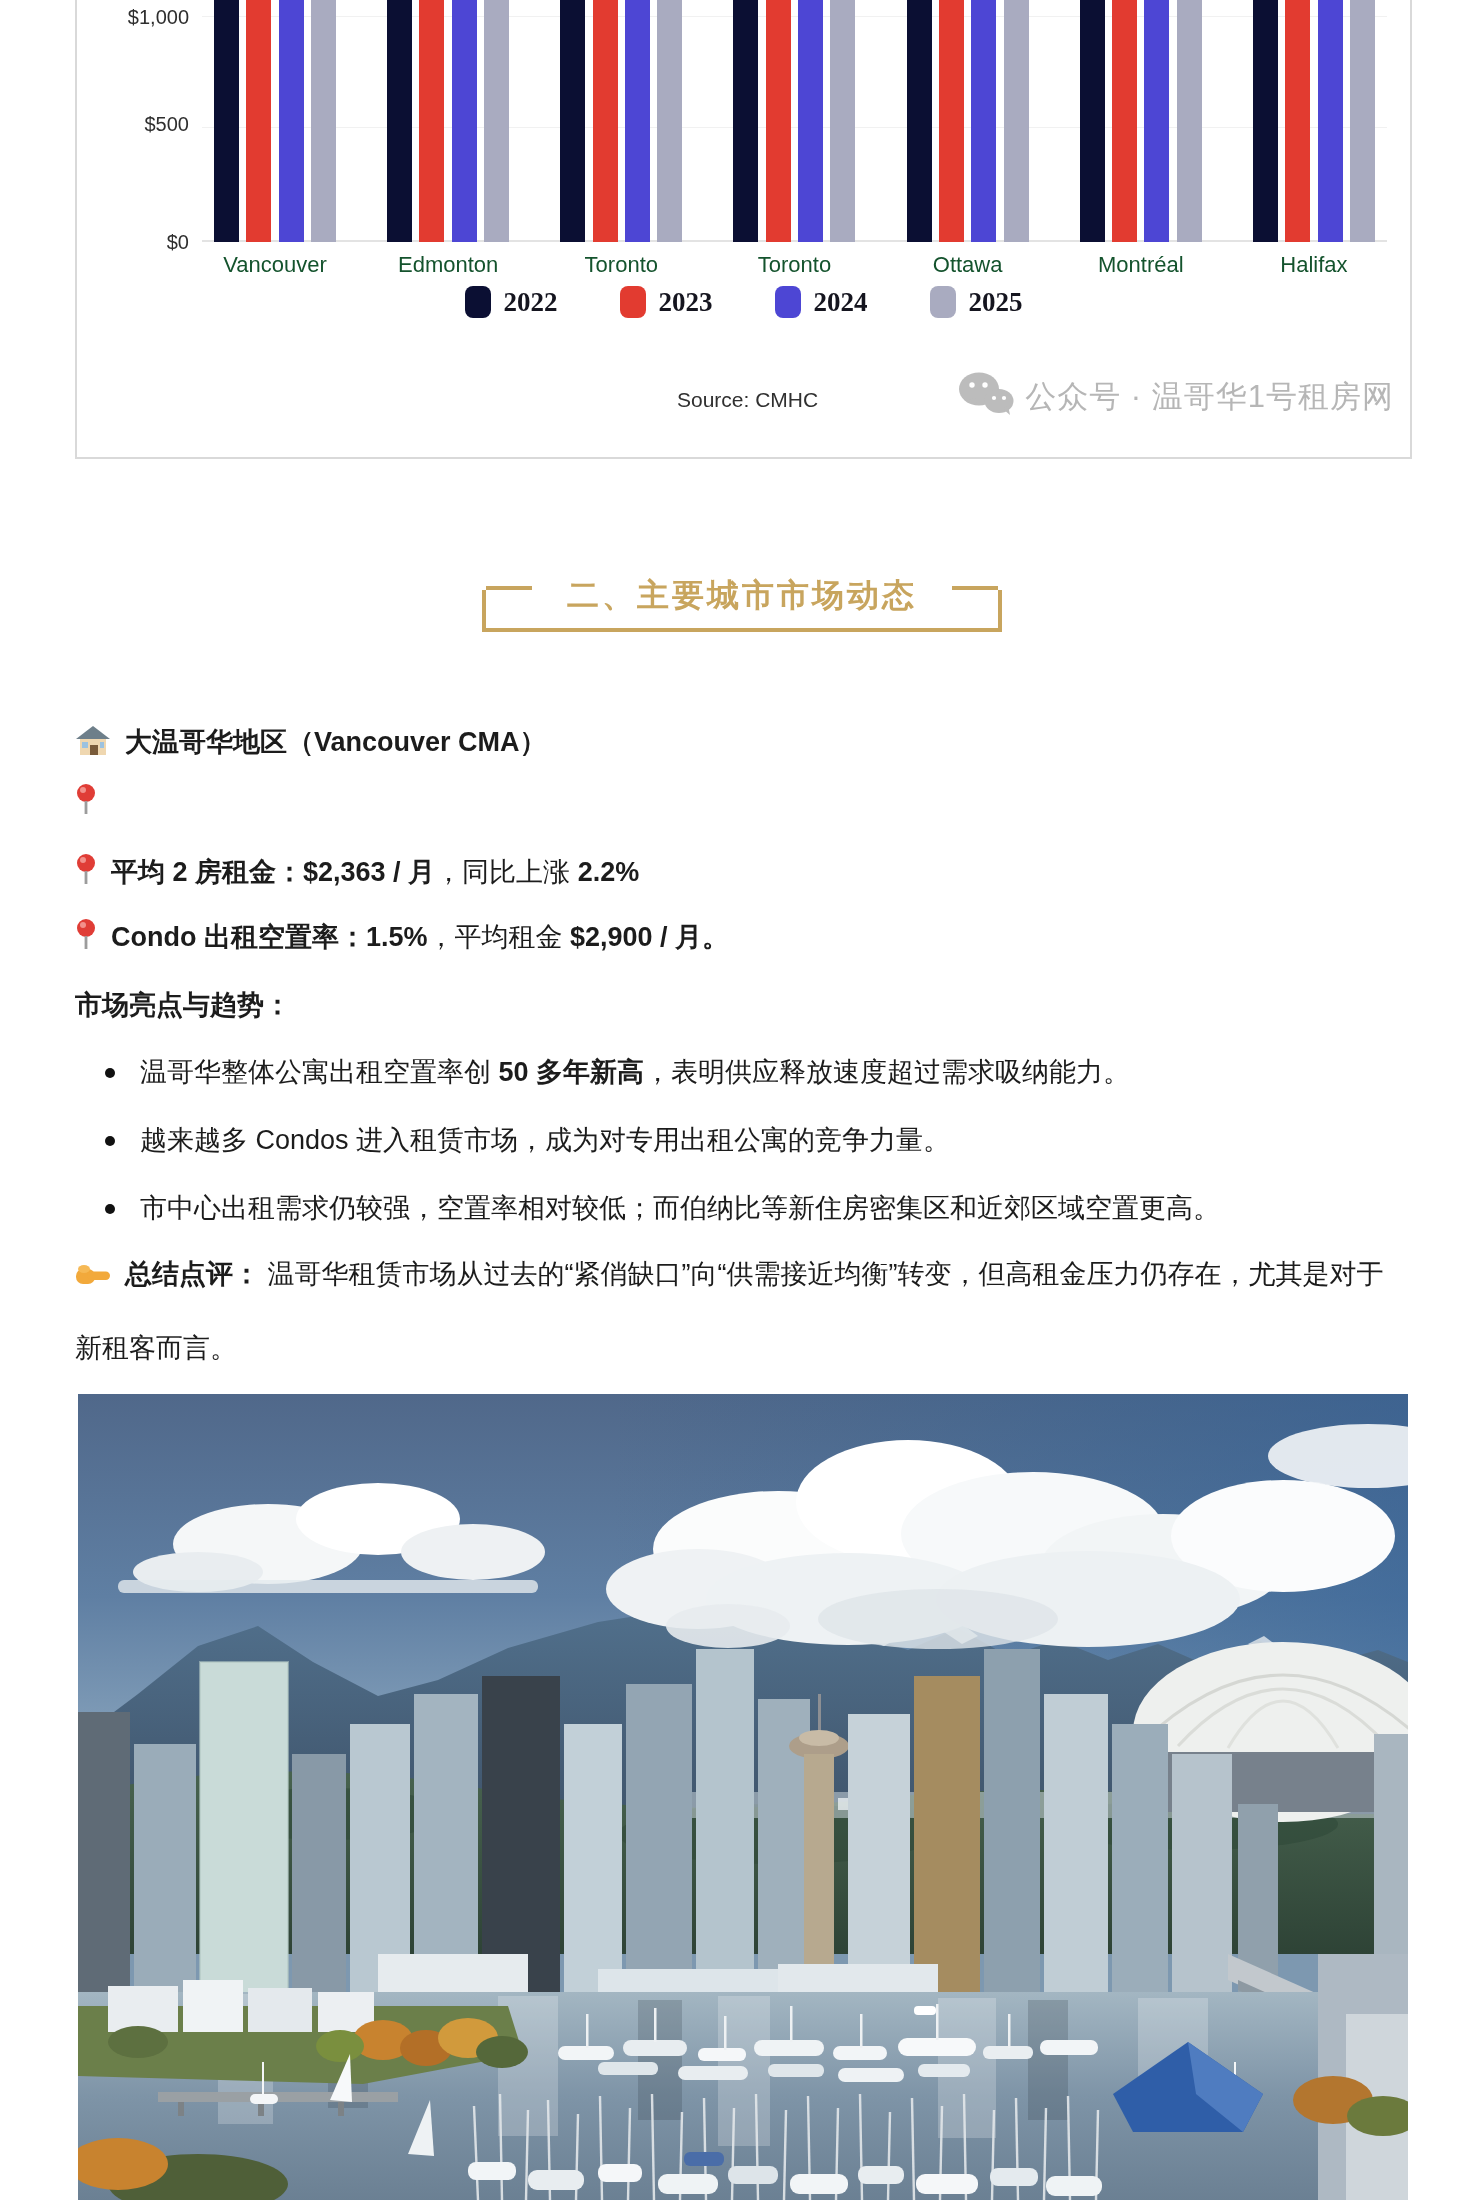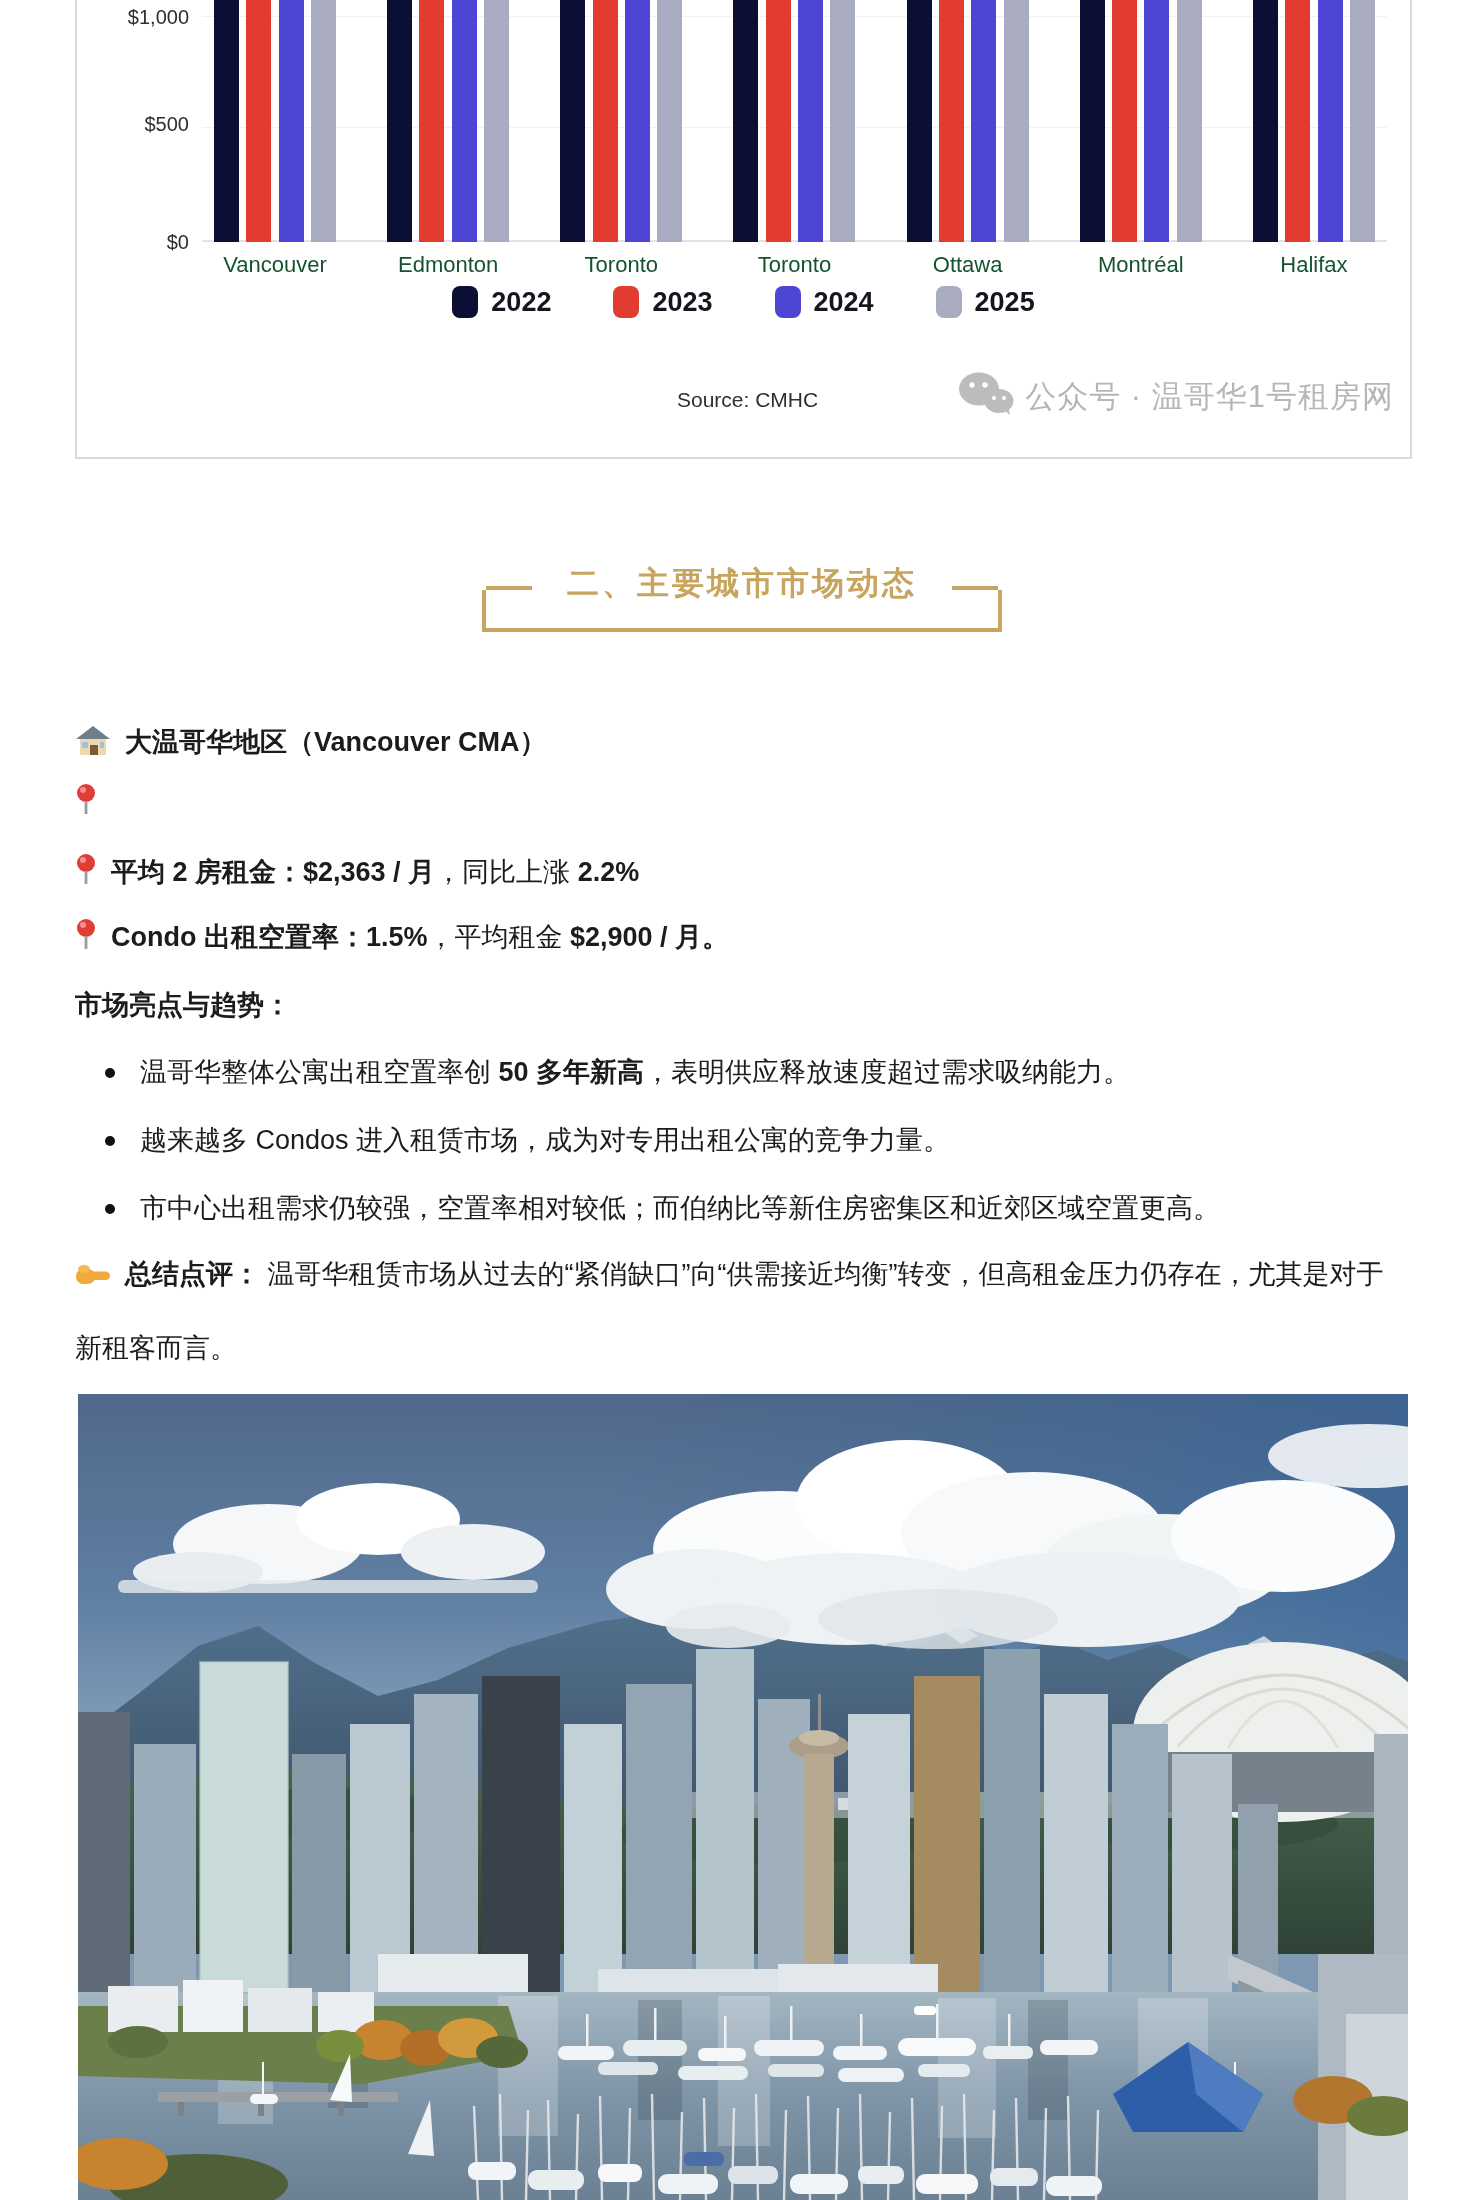--- a/index.html
+++ b/index.html
@@ -14,34 +14,34 @@
   .gridline{position:absolute;left:0;right:0;height:1px;background:#f1f1f1;}
   .gridline.base{height:2px;background:#e3e3e3;}
   .bars-row{position:absolute;left:12px;right:12px;top:0;bottom:0;display:flex;justify-content:space-between;}
   .bar-group{width:122px;position:relative;display:flex;align-items:flex-end;justify-content:space-between;height:100%;}
   .bar{width:25px;height:272px;border-radius:2px 2px 0 0;}
   .city-label{position:absolute;top:calc(100% + 10px);left:50%;transform:translateX(-50%);
     font-size:22px;color:#14532d;white-space:nowrap;}
   .y-axis{position:absolute;left:0;top:0;width:112px;height:244px;}
   .ytick{position:absolute;right:0;font-size:20px;color:#2e2e2e;text-align:right;height:24px;line-height:24px;}
   .legend{position:absolute;left:0;right:0;top:288px;display:flex;justify-content:center;gap:62px;}
-  .legend-item{display:flex;align-items:center;gap:13px;}
+  .legend-item{display:flex;align-items:center;gap:13px;font-family:Liberation Serif, serif;}
   .legend-swatch{width:26px;height:32px;border-radius:8px;}
   .legend-label{font-size:27px;font-weight:600;color:#15151f;}
   .source-label{position:absolute;left:600px;top:390px;font-size:21px;color:#303030;}
   .watermark{position:absolute;right:16px;top:372px;display:flex;align-items:center;gap:10px;}
   .watermark-text{font-size:31px;color:#b6b6b6;letter-spacing:1px;white-space:nowrap;}
 
   
   .sec-header{position:absolute;top:560px;left:482px;width:520px;height:80px;}
   .sec-frame{position:absolute;left:0;top:30px;width:100%;height:42px;box-sizing:border-box;
     border-left:4px solid #c8a55e;border-right:4px solid #c8a55e;border-bottom:4px solid #c8a55e;}
   .sec-frame::before,.sec-frame::after{content:"";position:absolute;top:-4px;width:46px;border-top:4px solid #c8a55e;}
   .sec-frame::before{left:0;} .sec-frame::after{right:0;}
-  .sec-title{position:absolute;left:0;top:0;width:100%;text-align:center;
+  .sec-title{position:absolute;left:0;top:12px;width:100%;text-align:center;
     font-size:32px;font-weight:700;color:#c8a55e;letter-spacing:3px;line-height:46px;}
 
   
   .para{position:absolute;left:75px;width:1334px;font-size:27px;line-height:68px;margin:0;}
   .para .inline-icon{display:inline-block;vertical-align:-6px;margin-right:14px;}
   ul.hl-list{position:absolute;left:75px;top:1038px;width:1334px;margin:0;padding:0;list-style:none;}
   ul.hl-list li{position:relative;padding-left:65px;font-size:27px;line-height:68px;}
   ul.hl-list li::before{content:"";position:absolute;left:30px;top:30px;width:10px;height:10px;border-radius:50%;background:#111;}
 
   

